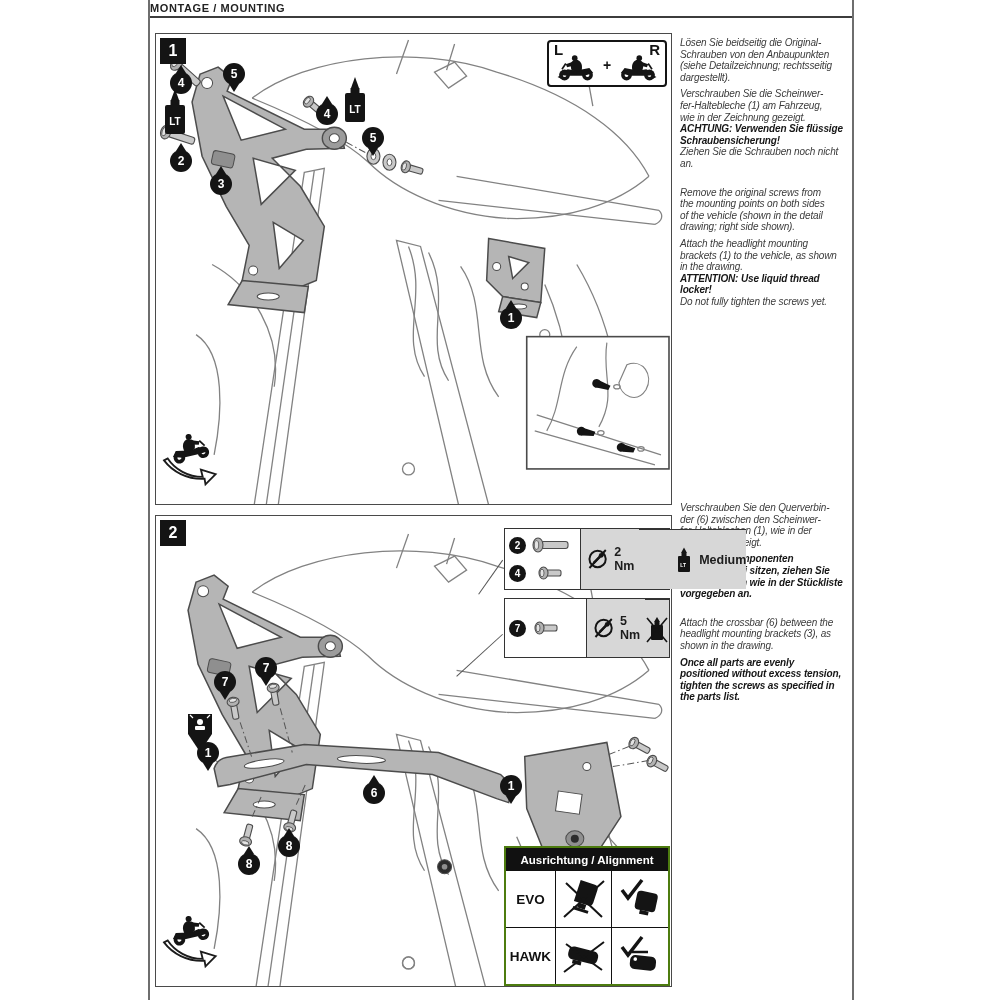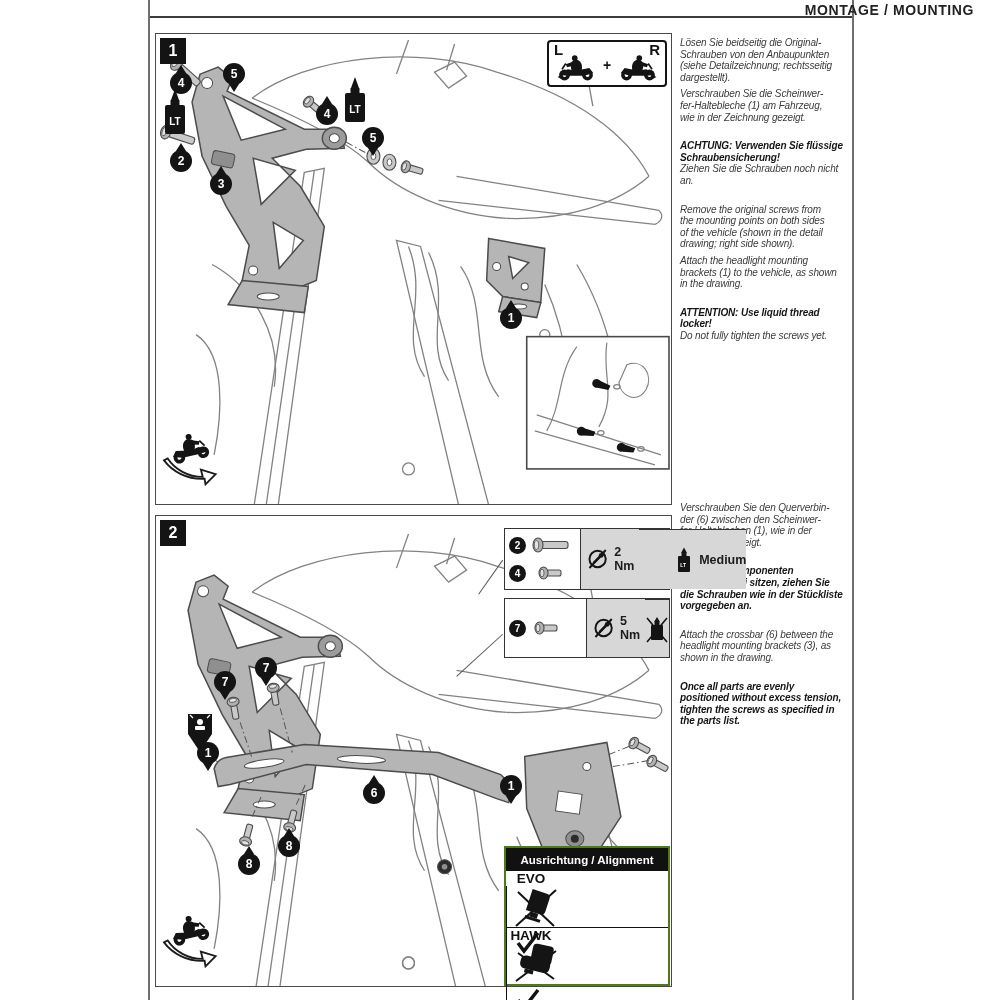--- a/index.html
+++ b/index.html
@@ -1,33 +1,33 @@
 <!DOCTYPE html>
 <html><head>
 <meta charset="utf-8">
 <style>
   html,body{margin:0;padding:0;background:#fff;}
   body{width:1000px;height:1000px;position:relative;overflow:hidden;
        font-family:"Liberation Sans","DejaVu Sans",sans-serif;color:#3b3b3b;}
   .abs{position:absolute;}
   
   .vrule{position:absolute;top:0;bottom:0;width:1.5px;background:#6e6e6e;}
-  .hdr{position:absolute;top:2px;left:150px;width:824px;text-align:right;
-       font-size:14px;font-weight:bold;letter-spacing:0.6px;color:#222;}
+  .hdr{position:absolute;top:2px;left:150px;width:824px;text-align:left;
+       font-size:11px;font-weight:bold;letter-spacing:0.6px;color:#222;}
   .hdr-rule{position:absolute;top:16px;left:150px;width:702px;height:1.6px;background:#3c3c3c;}
   
   .panel{position:absolute;width:517px;height:472px;border:1.6px solid #4a4a4a;background:#fff;box-sizing:border-box;}
   .panel svg.art{position:absolute;left:0;top:0;width:100%;height:100%;}
   .step-badge{position:absolute;left:4px;top:4px;width:26px;height:26px;background:#141414;color:#fff;
       display:flex;align-items:center;justify-content:center;font-size:16px;font-weight:bold;}
   
   .col{position:absolute;width:172px;font-size:10px;line-height:11.6px;letter-spacing:-0.15px;color:#3b3b3b;}
   .col p{margin:0;white-space:pre-line;font-style:italic;}
   .col p.mb{margin-bottom:5px;}
-  .col p.b{font-weight:bold;color:#161616;margin-top:17px;}
+  .col p.b{font-weight:bold;color:#161616;}
   .lang-gap{height:17px;}
   
   .callout{position:absolute;width:22px;height:22px;border-radius:50%;background:#141414;color:#fff;
       font-size:12px;font-weight:bold;display:flex;align-items:center;justify-content:center;z-index:5;}
   .callout::after{content:"";position:absolute;left:50%;transform:translateX(-50%);
       border:5px solid transparent;}
   .callout.tail-up::after{bottom:96%;border-bottom:8px solid #141414;border-top:0;}
   .callout.tail-down::after{top:96%;border-top:8px solid #141414;border-bottom:0;}
   .mini-callout{width:17px;height:17px;border-radius:50%;background:#141414;color:#fff;
       font-size:10px;font-weight:bold;display:flex;align-items:center;justify-content:center;flex:0 0 auto;}
@@ -47,21 +47,21 @@
   .tq-right{flex:1;background:#d7d7d7;border-left:1.7px solid #333;display:flex;flex-direction:row;}
   .tq-cell{flex:1;display:flex;align-items:center;justify-content:flex-start;gap:6px;padding-left:6px;}
   .tq-cell + .tq-cell{border-top:1.5px solid #333;padding-left:36px;}
   .tq-val{font-size:12.5px;font-weight:bold;color:#1c1c1c;}
   .bottle-wrap{position:relative;width:18px;height:26px;flex:0 0 auto;}
   .bottle-wrap .lt-sm{position:absolute;left:0;right:2px;bottom:5px;text-align:center;color:#fff;font-weight:bold;font-size:5px;}
   
   .align-table{position:absolute;left:348px;top:330px;width:166px;border:2px solid #4d7c0f;background:#fff;box-sizing:border-box;z-index:4;}
   .align-header{height:23px;background:#111;color:#fff;font-weight:bold;font-size:11.5px;
       display:flex;align-items:center;justify-content:center;letter-spacing:0;}
-  .align-row{display:flex;height:56px;flex-direction:column;}
+  .align-row{display:flex;height:56px;}
   .align-row + .align-row{border-top:1.4px solid #111;}
   .align-label{width:50px;display:flex;align-items:center;justify-content:center;
       font-weight:bold;font-size:13.5px;color:#111;}
   .align-cell{width:58px;border-left:1.4px solid #111;display:flex;align-items:center;justify-content:center;box-sizing:border-box;}
   
   .press-pin{position:absolute;left:30px;top:196px;width:28px;height:42px;z-index:4;}
 </style>
 </head>
 <body>
 

